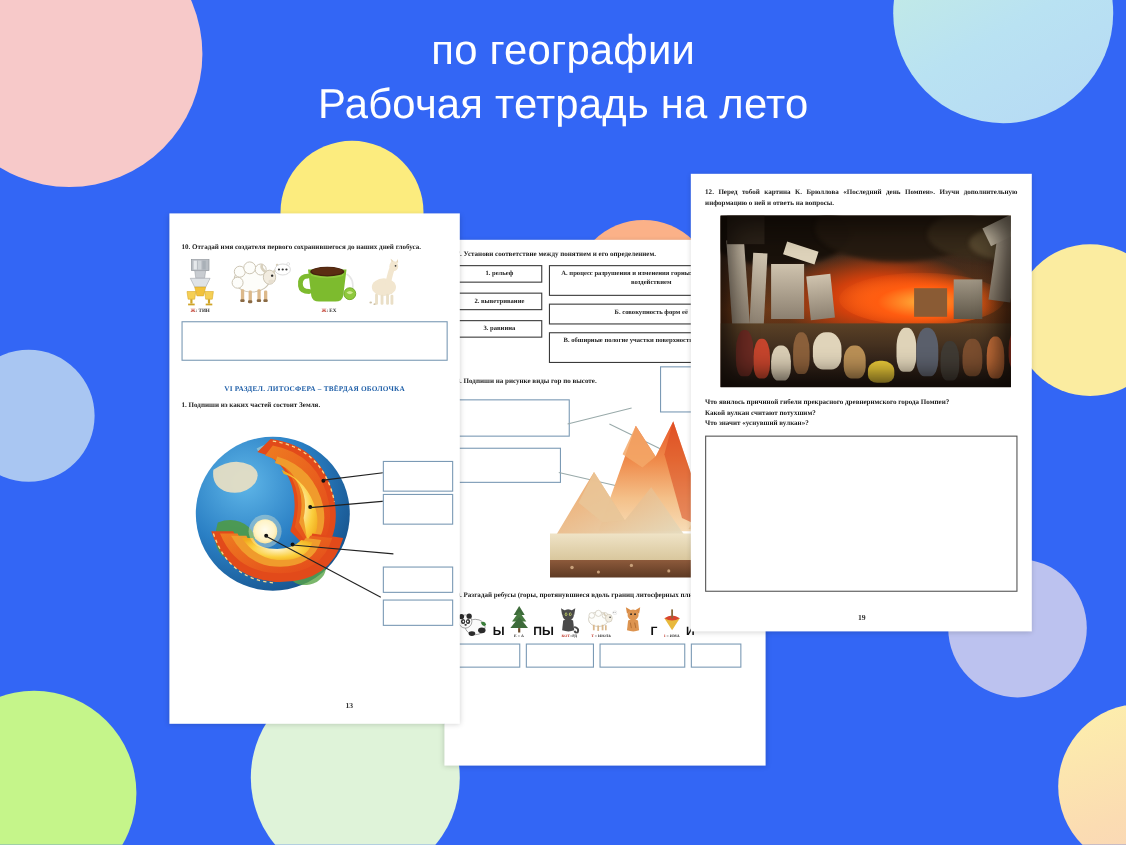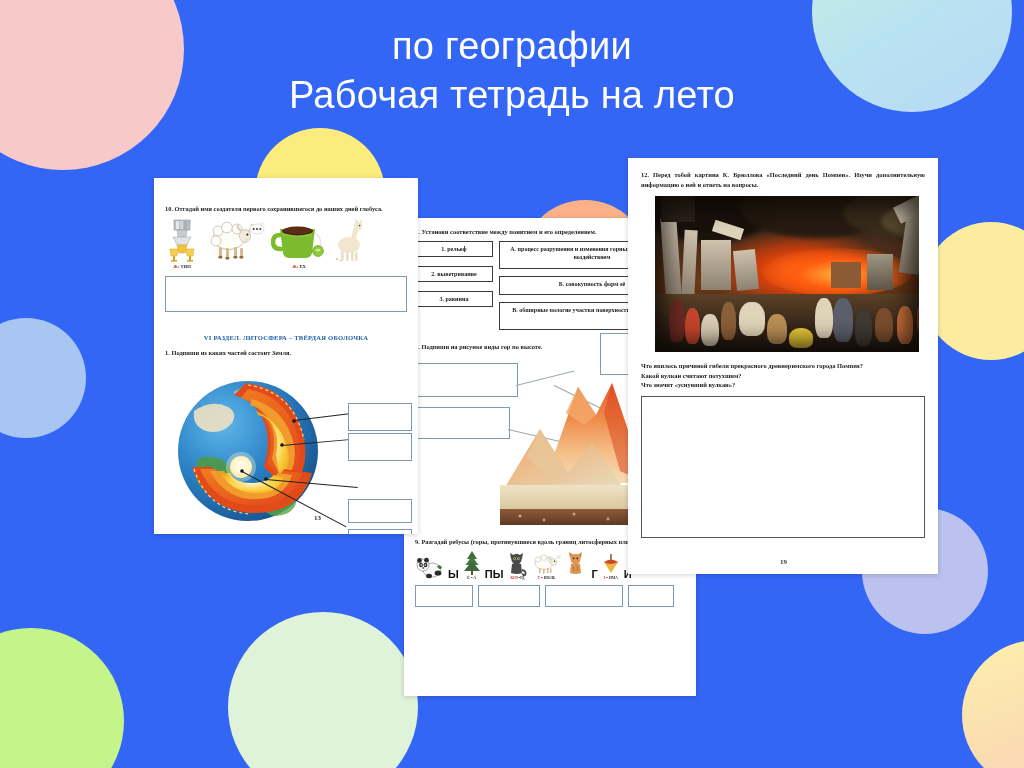--- a/index.html
+++ b/index.html
@@ -31,21 +31,21 @@
     text-align:center;color:#ffffff;
     font-family:"Liberation Sans",sans-serif;
     font-size:38px;line-height:1.28;font-weight:400;
     letter-spacing:.2px;z-index:6;
   }
   .title span{display:block;}
 
   
   .sheet{position:absolute;background:#ffffff;overflow:hidden;
          box-shadow:0 1px 5px rgba(0,0,0,.18);}
-  .sheet-left  {left:154px; top:178px; width:264px;height:356px; z-index:3;}
+  .sheet-left  {left:154px; top:194px; width:264px;height:464px; z-index:3;}
   .sheet-mid   {left:404px; top:218px; width:292px;height:478px; z-index:2;}
   .sheet-right {left:628px; top:158px; width:310px;height:416px; z-index:4;}
 
   .pg{font-family:"Liberation Serif",serif;color:#1c1c1c;}
   .q{font-weight:700;font-size:6.4px;line-height:1.5;text-align:justify;}
   .qn{font-weight:700;}
   .body-txt{font-size:6.4px;line-height:1.5;font-weight:700;}
   .pad{padding:0 11px;}
   .pageno{position:absolute;font-size:7px;font-weight:700;color:#333;}
 

